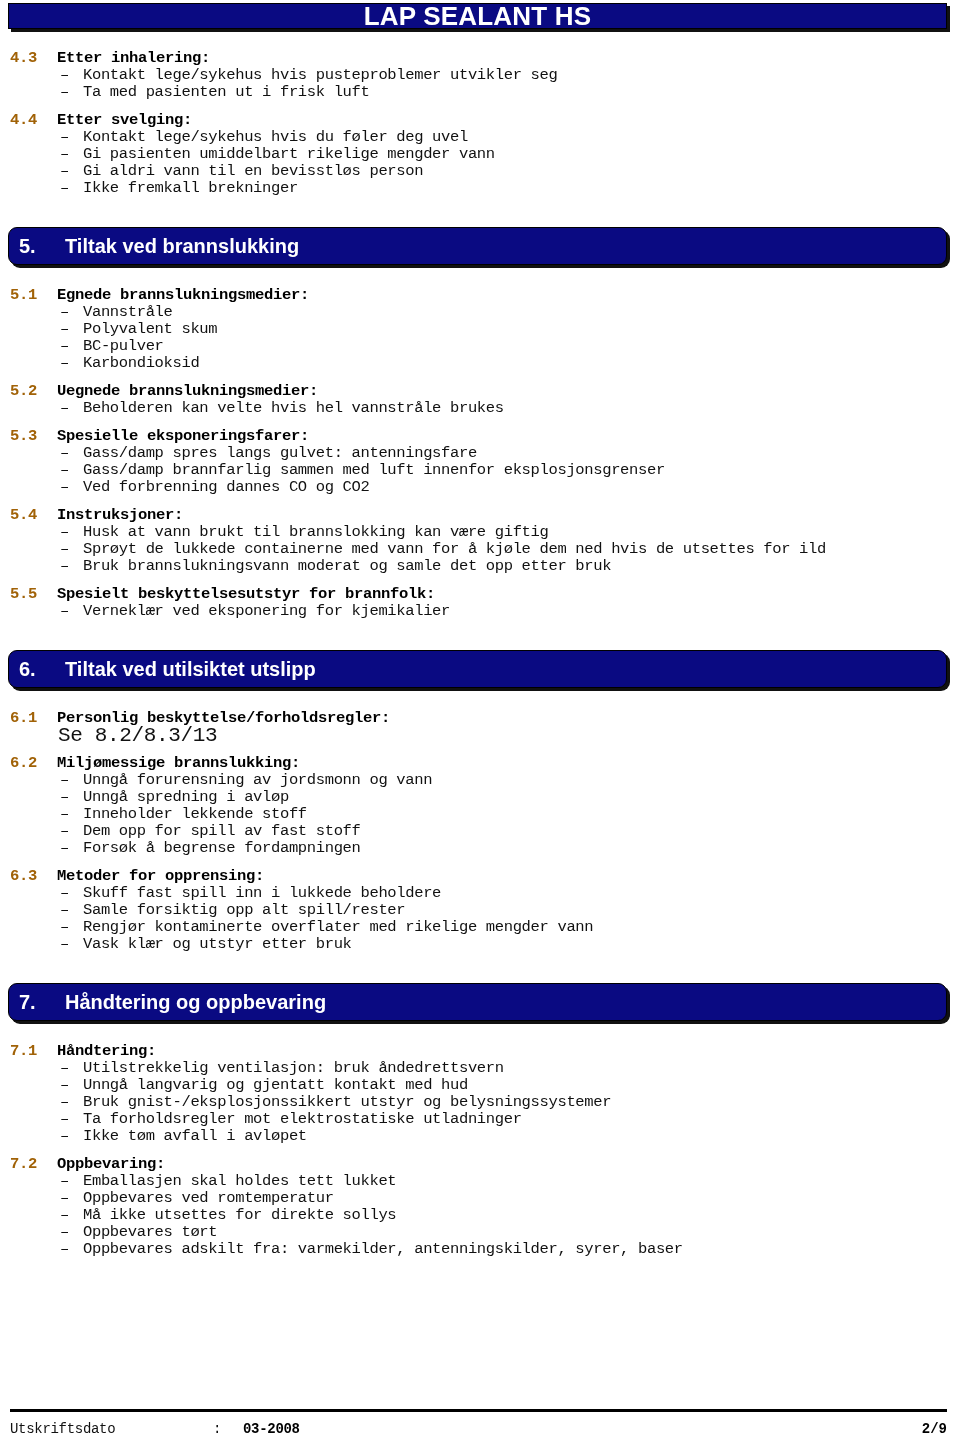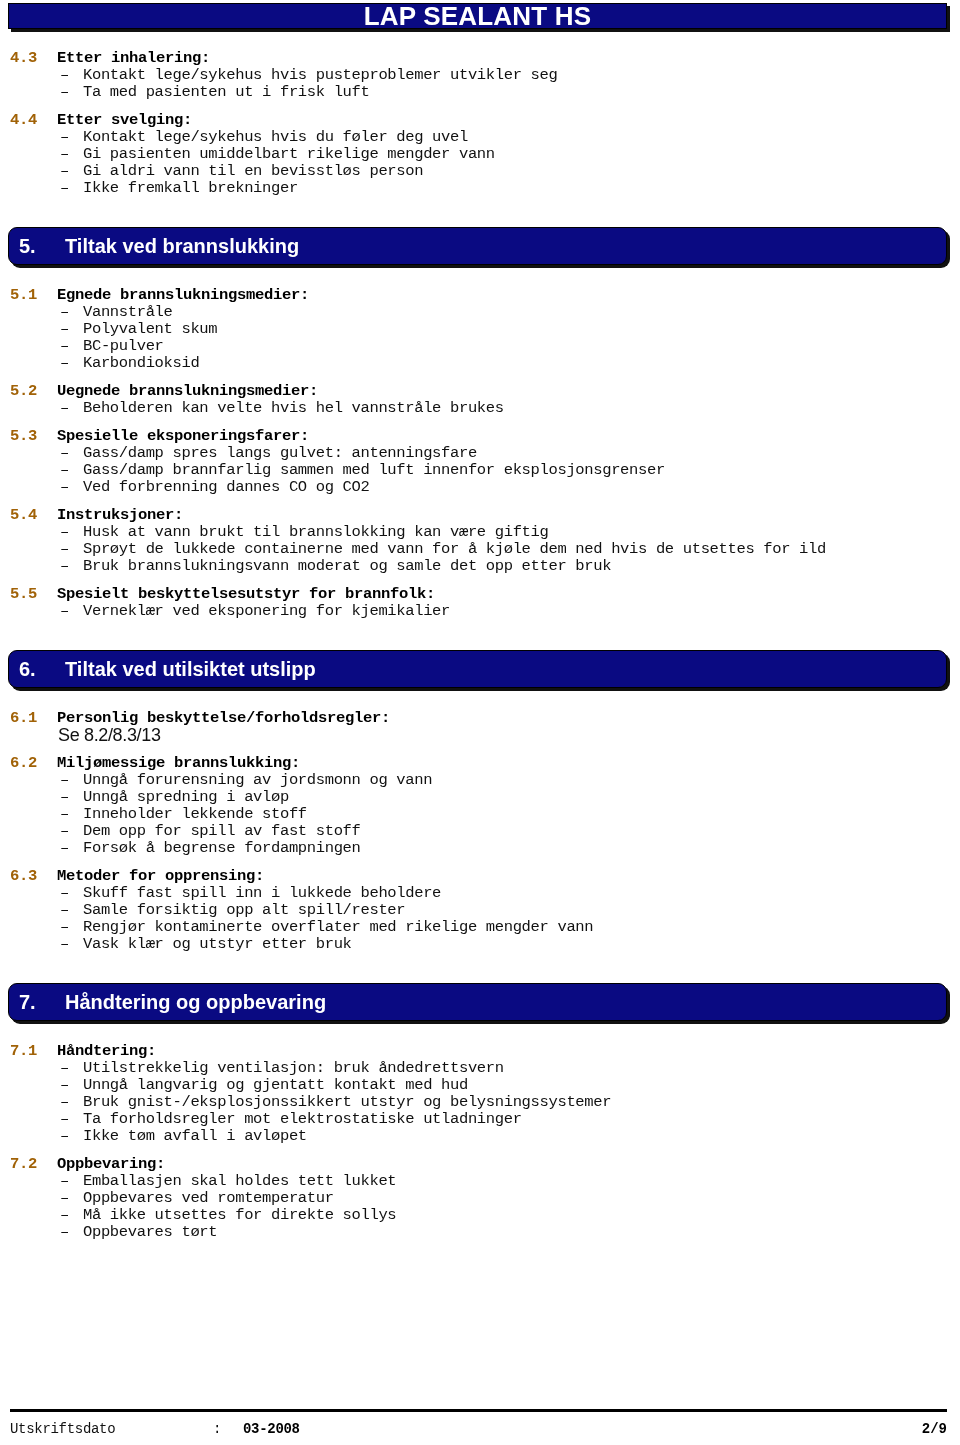--- a/index.html
+++ b/index.html
@@ -141,24 +141,24 @@
   ul.bullets li::before {
     content: "\2013";
     position: absolute;
     left: 0;
     top: 0;
     color: #111111;
   }
   
   .plain-line {
     margin-left: 58px;
-    font-size: 18px;
+    font-size: 21px;
     line-height: 17px;
     letter-spacing: -0.35px;
-    font-family: Liberation Sans, sans-serif;
+    font-family: Liberation Mono, monospace;
     color: #111111;
   }
 
   
   .gap-sub { height: 11px; }
   .gap-before-banner { height: 30px; }
   .gap-after-banner { height: 22px; }
 
   
   .footer {
@@ -378,20 +378,21 @@
       <div class="subsection">
         <div class="sub-head">
           <span class="sub-num">7.2</span>
           <span class="sub-title">Oppbevaring:</span>
         </div>
         <ul class="bullets">
           <li>Emballasjen skal holdes tett lukket</li>
           <li>Oppbevares ved romtemperatur</li>
           <li>Må ikke utsettes for direkte sollys</li>
           <li>Oppbevares tørt</li>
+          <li>Oppbevares adskilt fra: varmekilder, antenningskilder, syrer, baser</li>
         </ul>
       </div>
     </div>
 
   <div class="footer">
     <div class="footer-rule"></div>
     <div class="footer-row">
       <span class="footer-label">Utskriftsdato</span>
       <span class="footer-colon">:</span>
       <span class="footer-date">03-2008</span>

